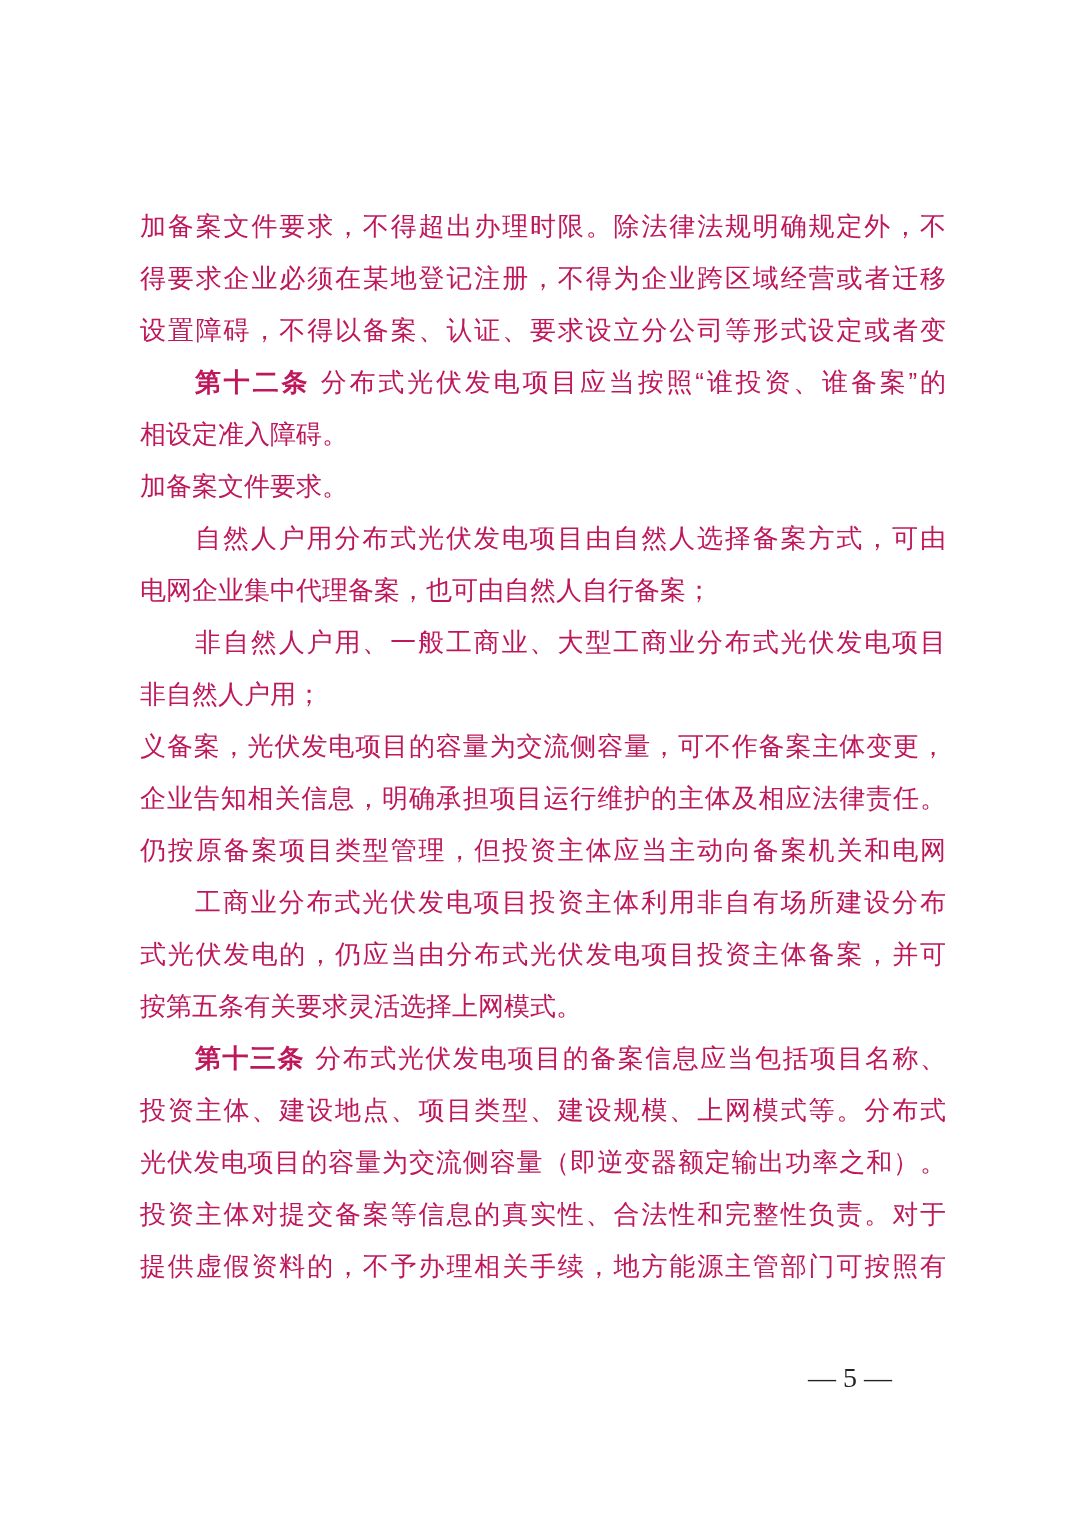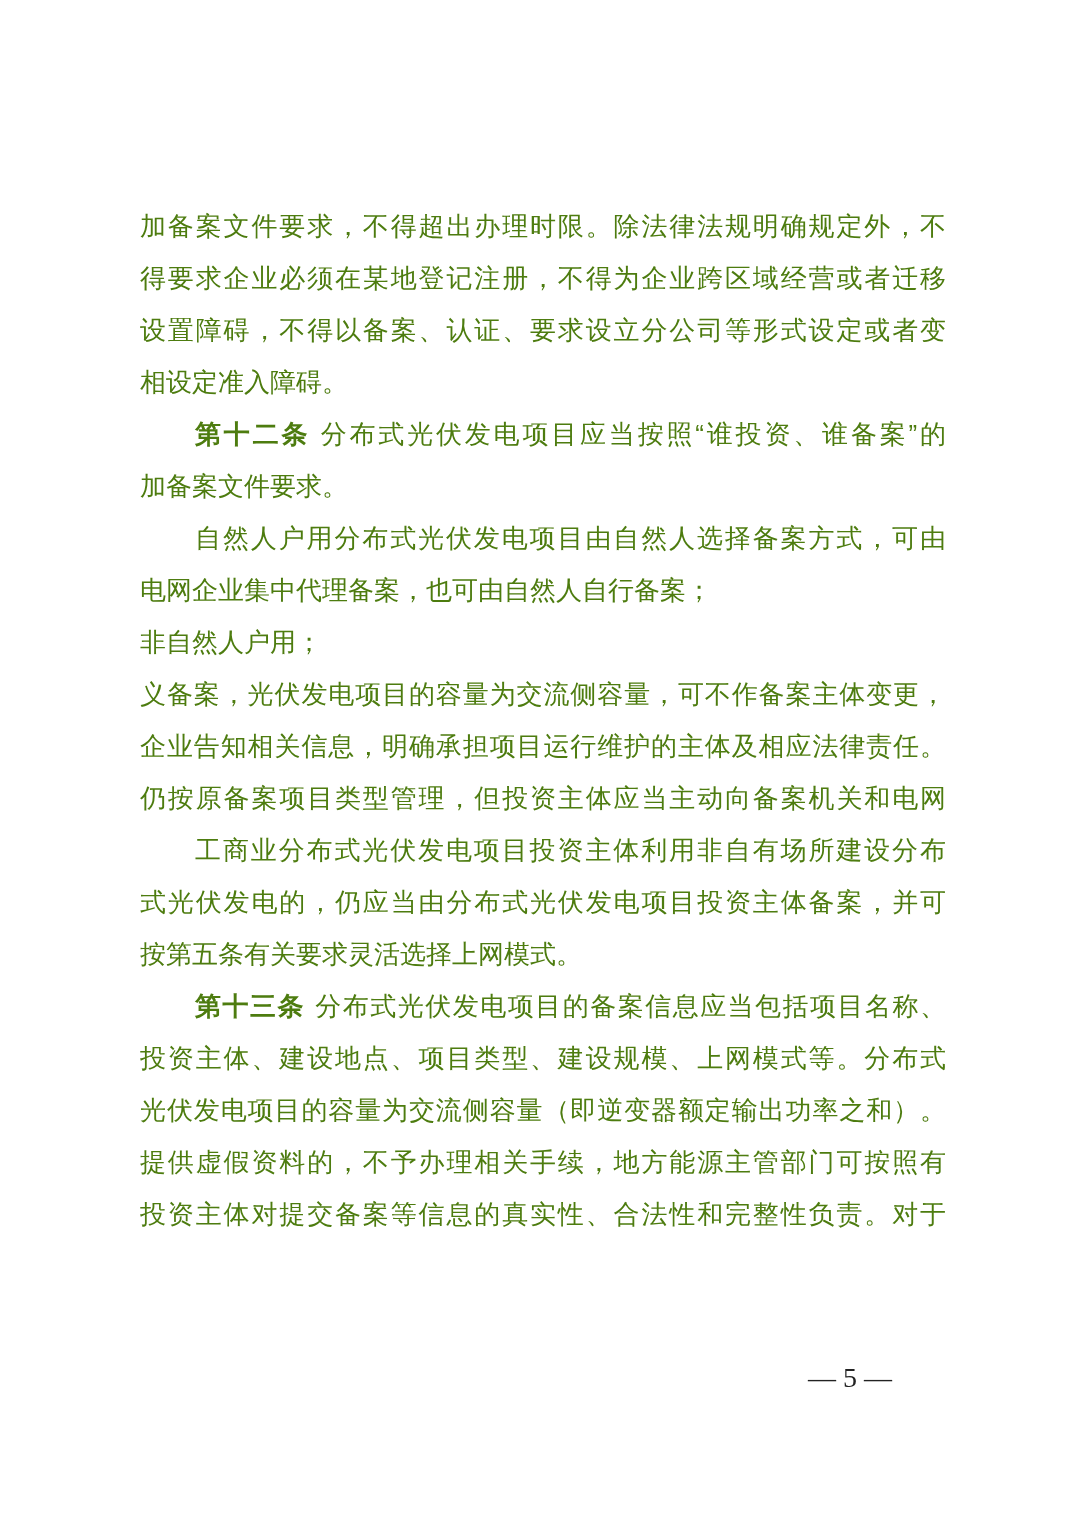--- a/index.html
+++ b/index.html
@@ -11,21 +11,21 @@
   .page {
     position: relative;
     width: 1080px; height: 1527px;
     background: #ffffff;
     overflow: hidden;
   }
   .content {
     position: absolute;
     left: 140px; top: 200px;
     width: 806px;
-    color: #4d7c0f;
+    color: #be185d;
     font-size: 26px;
     line-height: 52px;
   }
   .line {
     height: 52px;
     text-align: justify;
     text-justify: inter-ideograph;
     overflow: visible;
     white-space: normal;
   }
@@ -48,40 +48,41 @@
 </style>
 </head>
 <body>
 
 <div class="page">
 
   <div class="content">
     <div class="line full">加备案文件要求，不得超出办理时限。除法律法规明确规定外，不</div>
     <div class="line full">得要求企业必须在某地登记注册，不得为企业跨区域经营或者迁移</div>
     <div class="line full">设置障碍，不得以备案、认证、要求设立分公司等形式设定或者变</div>
+    <div class="line full indent"><b class="art">第十二条</b><span>分布式光伏发电项目应当按照“谁投资、谁备案”的</span></div>
+
     <div class="line end">相设定准入障碍。</div>
-
-    <div class="line full indent"><b class="art">第十二条</b><span>分布式光伏发电项目应当按照“谁投资、谁备案”的</span></div>
     <div class="line end">加备案文件要求。</div>
 
     <div class="line full indent">自然人户用分布式光伏发电项目由自然人选择备案方式，可由</div>
     <div class="line end">电网企业集中代理备案，也可由自然人自行备案；</div>
 
+    <div class="line full indent">非自然人户用、一般工商业、大型工商业分布式光伏发电项目</div>
     <div class="line end">非自然人户用；</div>
 
     <div class="line full">义备案，光伏发电项目的容量为交流侧容量，可不作备案主体变更，</div>
     <div class="line full">企业告知相关信息，明确承担项目运行维护的主体及相应法律责任。</div>
     <div class="line full">仍按原备案项目类型管理，但投资主体应当主动向备案机关和电网</div>
 
     <div class="line full indent">工商业分布式光伏发电项目投资主体利用非自有场所建设分布</div>
     <div class="line full">式光伏发电的，仍应当由分布式光伏发电项目投资主体备案，并可</div>
     <div class="line end">按第五条有关要求灵活选择上网模式。</div>
 
     <div class="line full indent"><b class="art">第十三条</b><span>分布式光伏发电项目的备案信息应当包括项目名称、</span></div>
     <div class="line full">投资主体、建设地点、项目类型、建设规模、上网模式等。分布式</div>
     <div class="line full">光伏发电项目的容量为交流侧容量（即逆变器额定输出功率之和）。</div>
+    <div class="line full">投资主体对提交备案等信息的真实性、合法性和完整性负责。对于</div>
     <div class="line full">提供虚假资料的，不予办理相关手续，地方能源主管部门可按照有</div>
-    <div class="line full">投资主体对提交备案等信息的真实性、合法性和完整性负责。对于</div>
   </div>
 
   <div class="pagenum">— 5 —</div>
 
 </div>
 
 </body></html>

